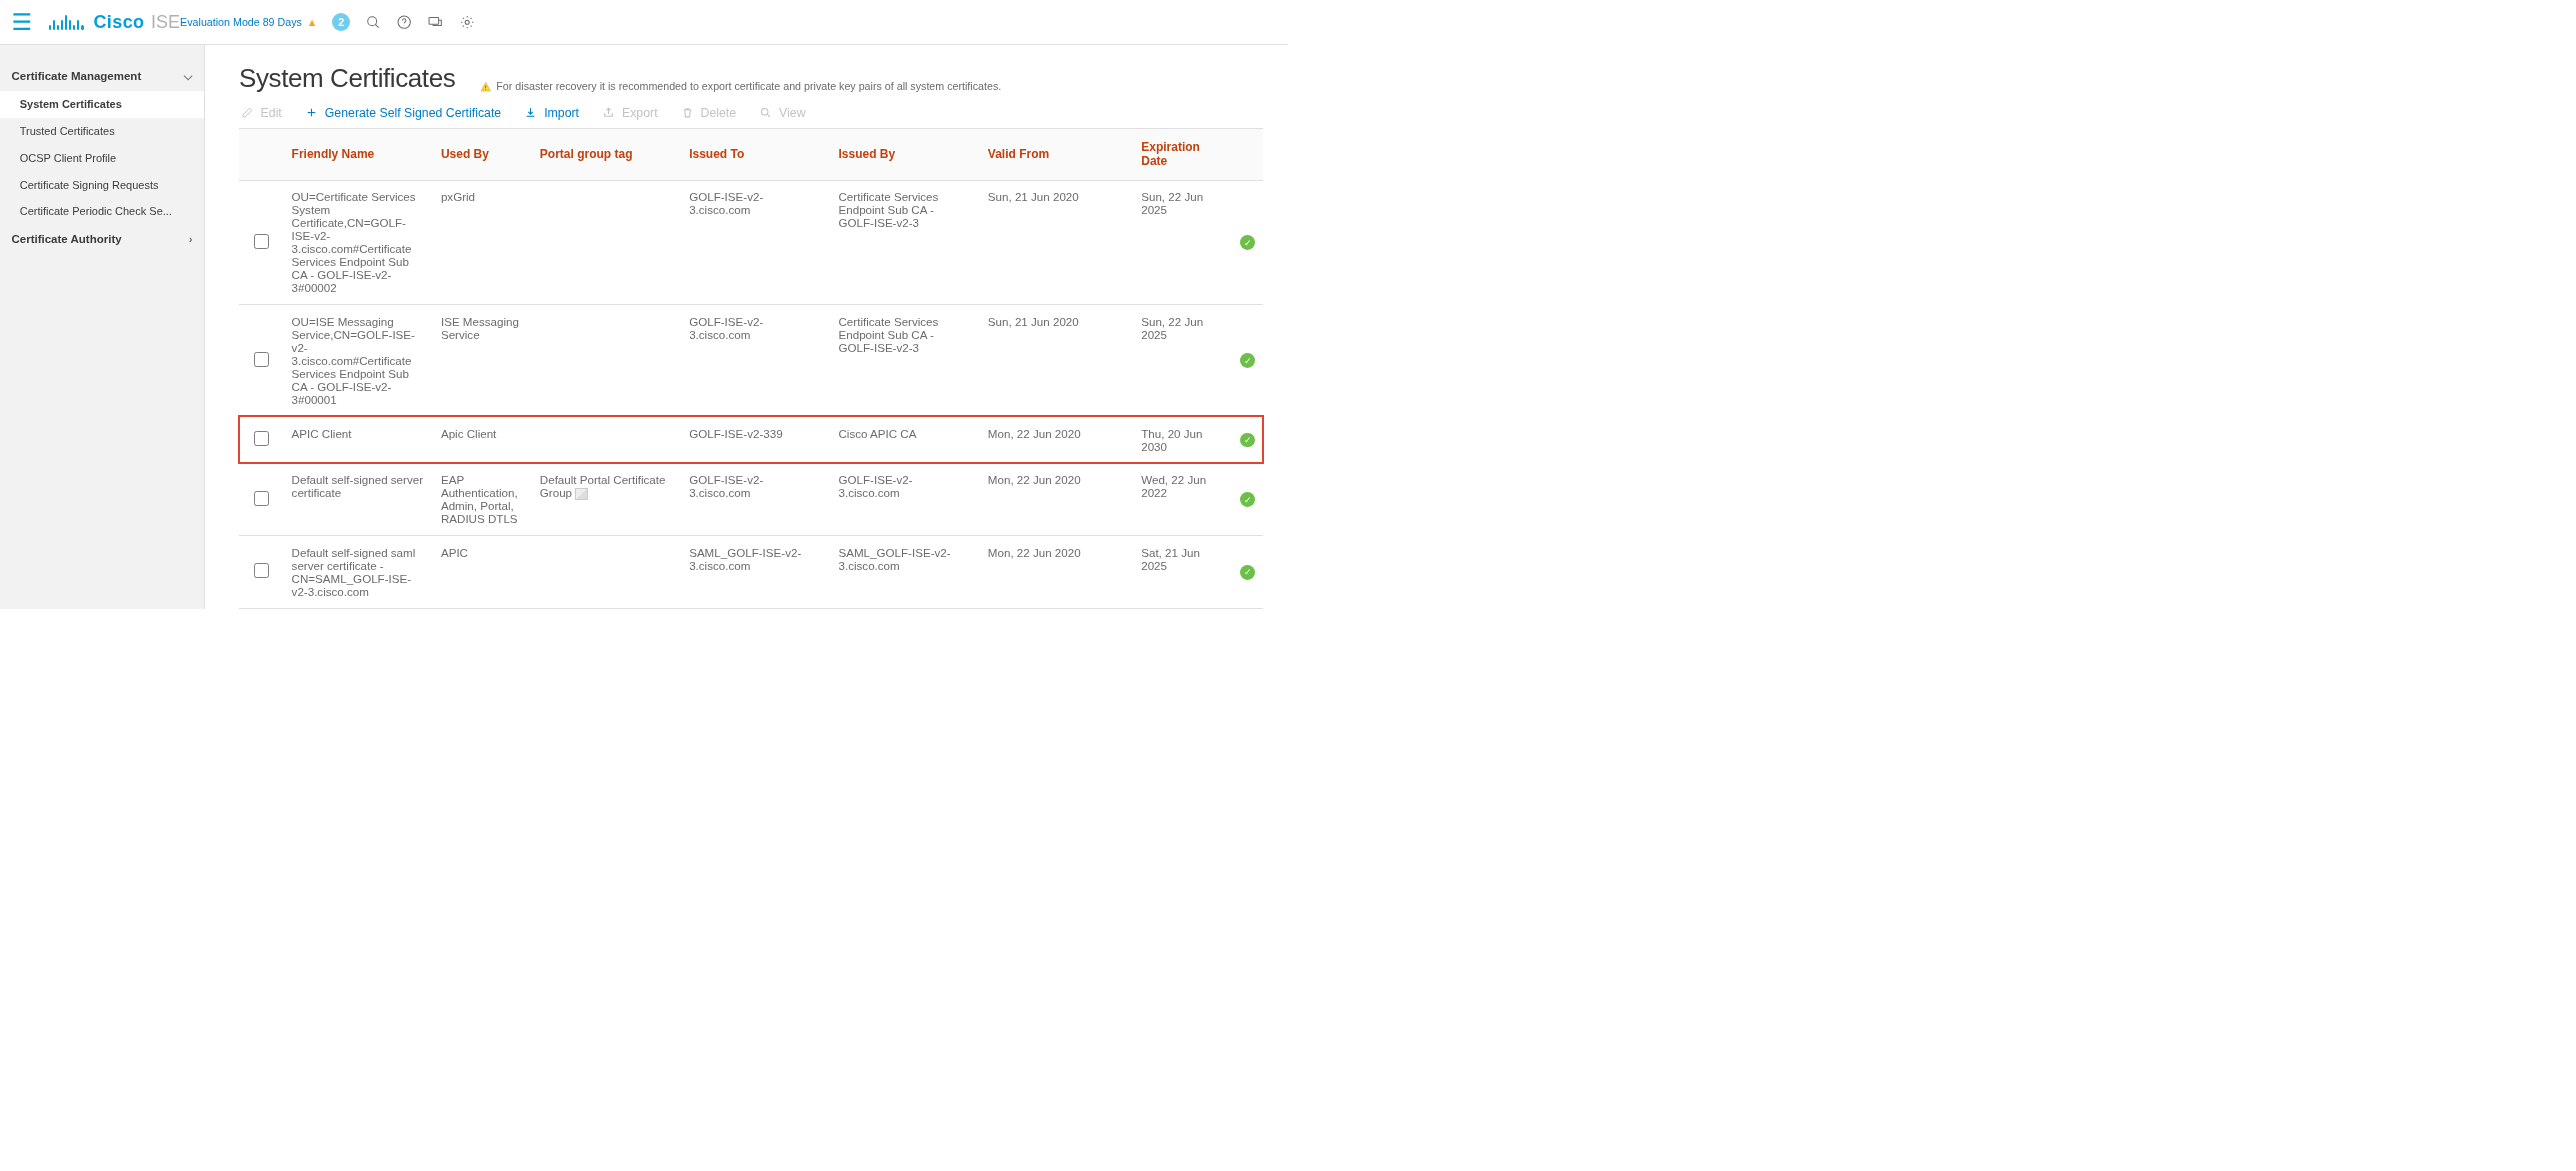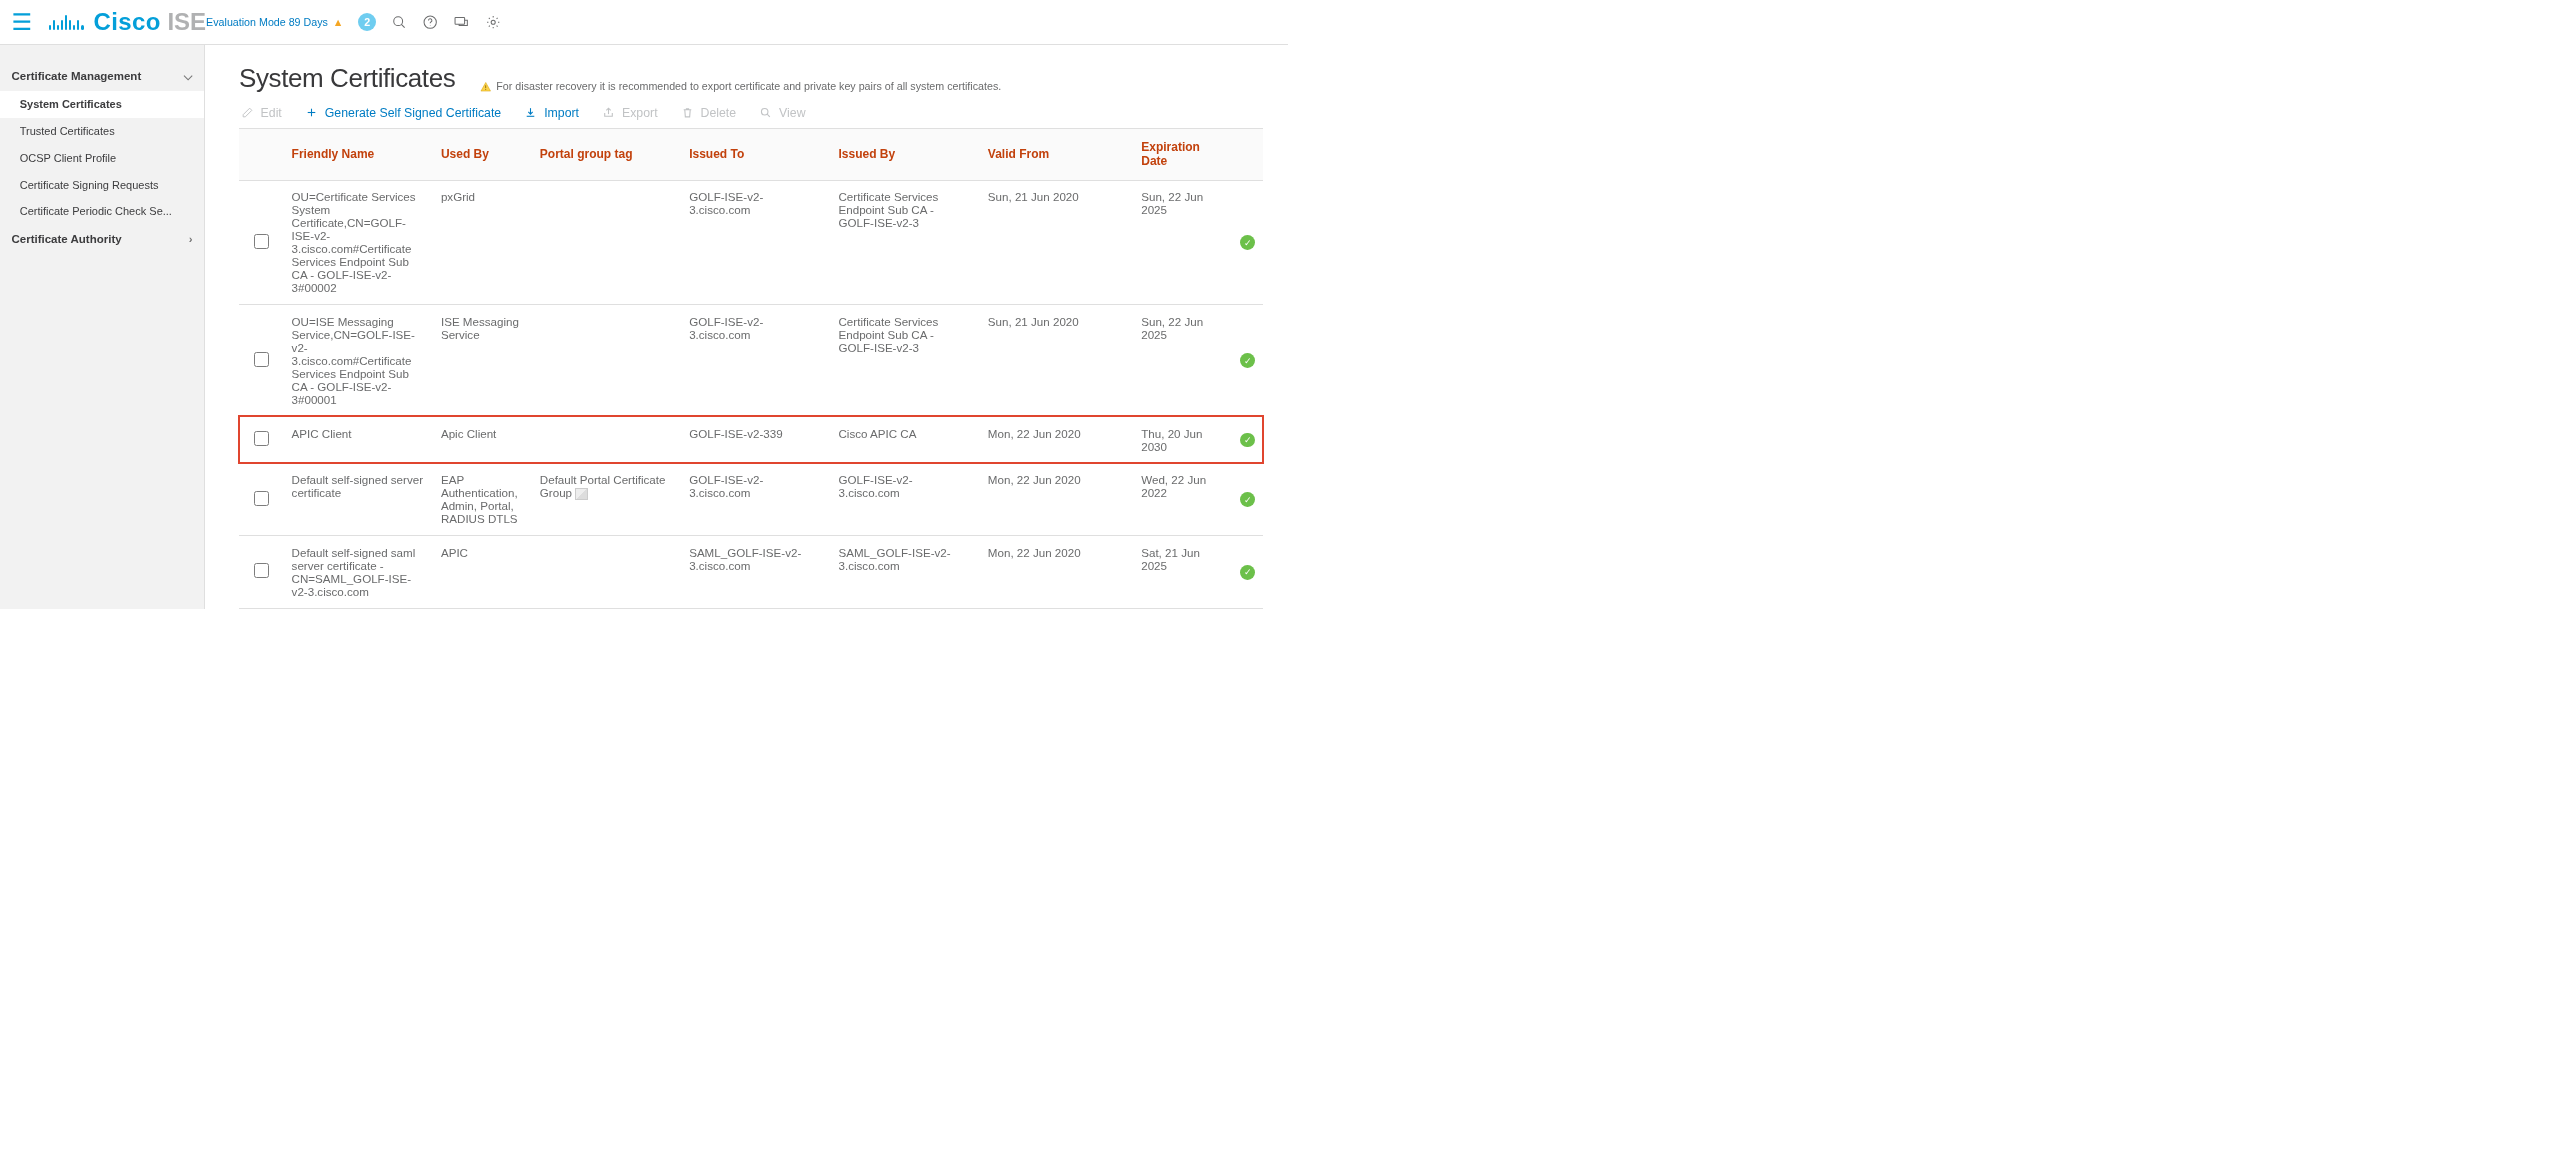--- a/index.html
+++ b/index.html
@@ -16,23 +16,23 @@
   * { box-sizing: border-box; }
   html,body { margin:0; padding:0; font-family: "Helvetica Neue", Arial, sans-serif; color: var(--text-dark); }
   body { width:1288px; transform-origin: top left; }
 
   
   .topbar {
     height:45px; border-bottom:0.8px solid var(--border);
     display:flex; align-items:center; padding:0 11.5px;
   }
   .hamburger { color: var(--cisco-blue); font-size:23px; cursor:pointer; margin-right:16.4px; }
-  .brand { display:flex; align-items:center; gap:6.6px; font-size:24px; }
+  .brand { display:flex; align-items:center; gap:6.6px; font-size:18px; }
   .brand .cisco { color: var(--cisco-blue); font-weight:700; letter-spacing:0.4px; }
-  .brand .ise { color: #b0b1b2; font-weight:700; }
+  .brand .ise { color: #b0b1b2; font-weight:400; }
   .breadcrumb { flex:1; text-align:center; font-size:18px; font-weight:300; color:#495057; }
   .topbar-right { display:flex; align-items:center; gap:14.8px; }
   .eval-mode { color: var(--link-blue); font-size:10.7px; display:flex; align-items:center; gap:4.9px; }
   .warn-tri { color:#f5a623; }
   .badge-count {
     background:#6fcdf0; color:#fff; width:18px; height:18px; border-radius:50%;
     display:flex; align-items:center; justify-content:center; font-size:10.7px; font-weight:600;
   }
   .top-icon { color:#6b6c6d; cursor:pointer; font-size:14.8px; display:flex; align-items:center; }
   .top-icon svg { width:16.4px; height:16.4px; stroke:#6b6c6d; fill:none; stroke-width:1.5; }

